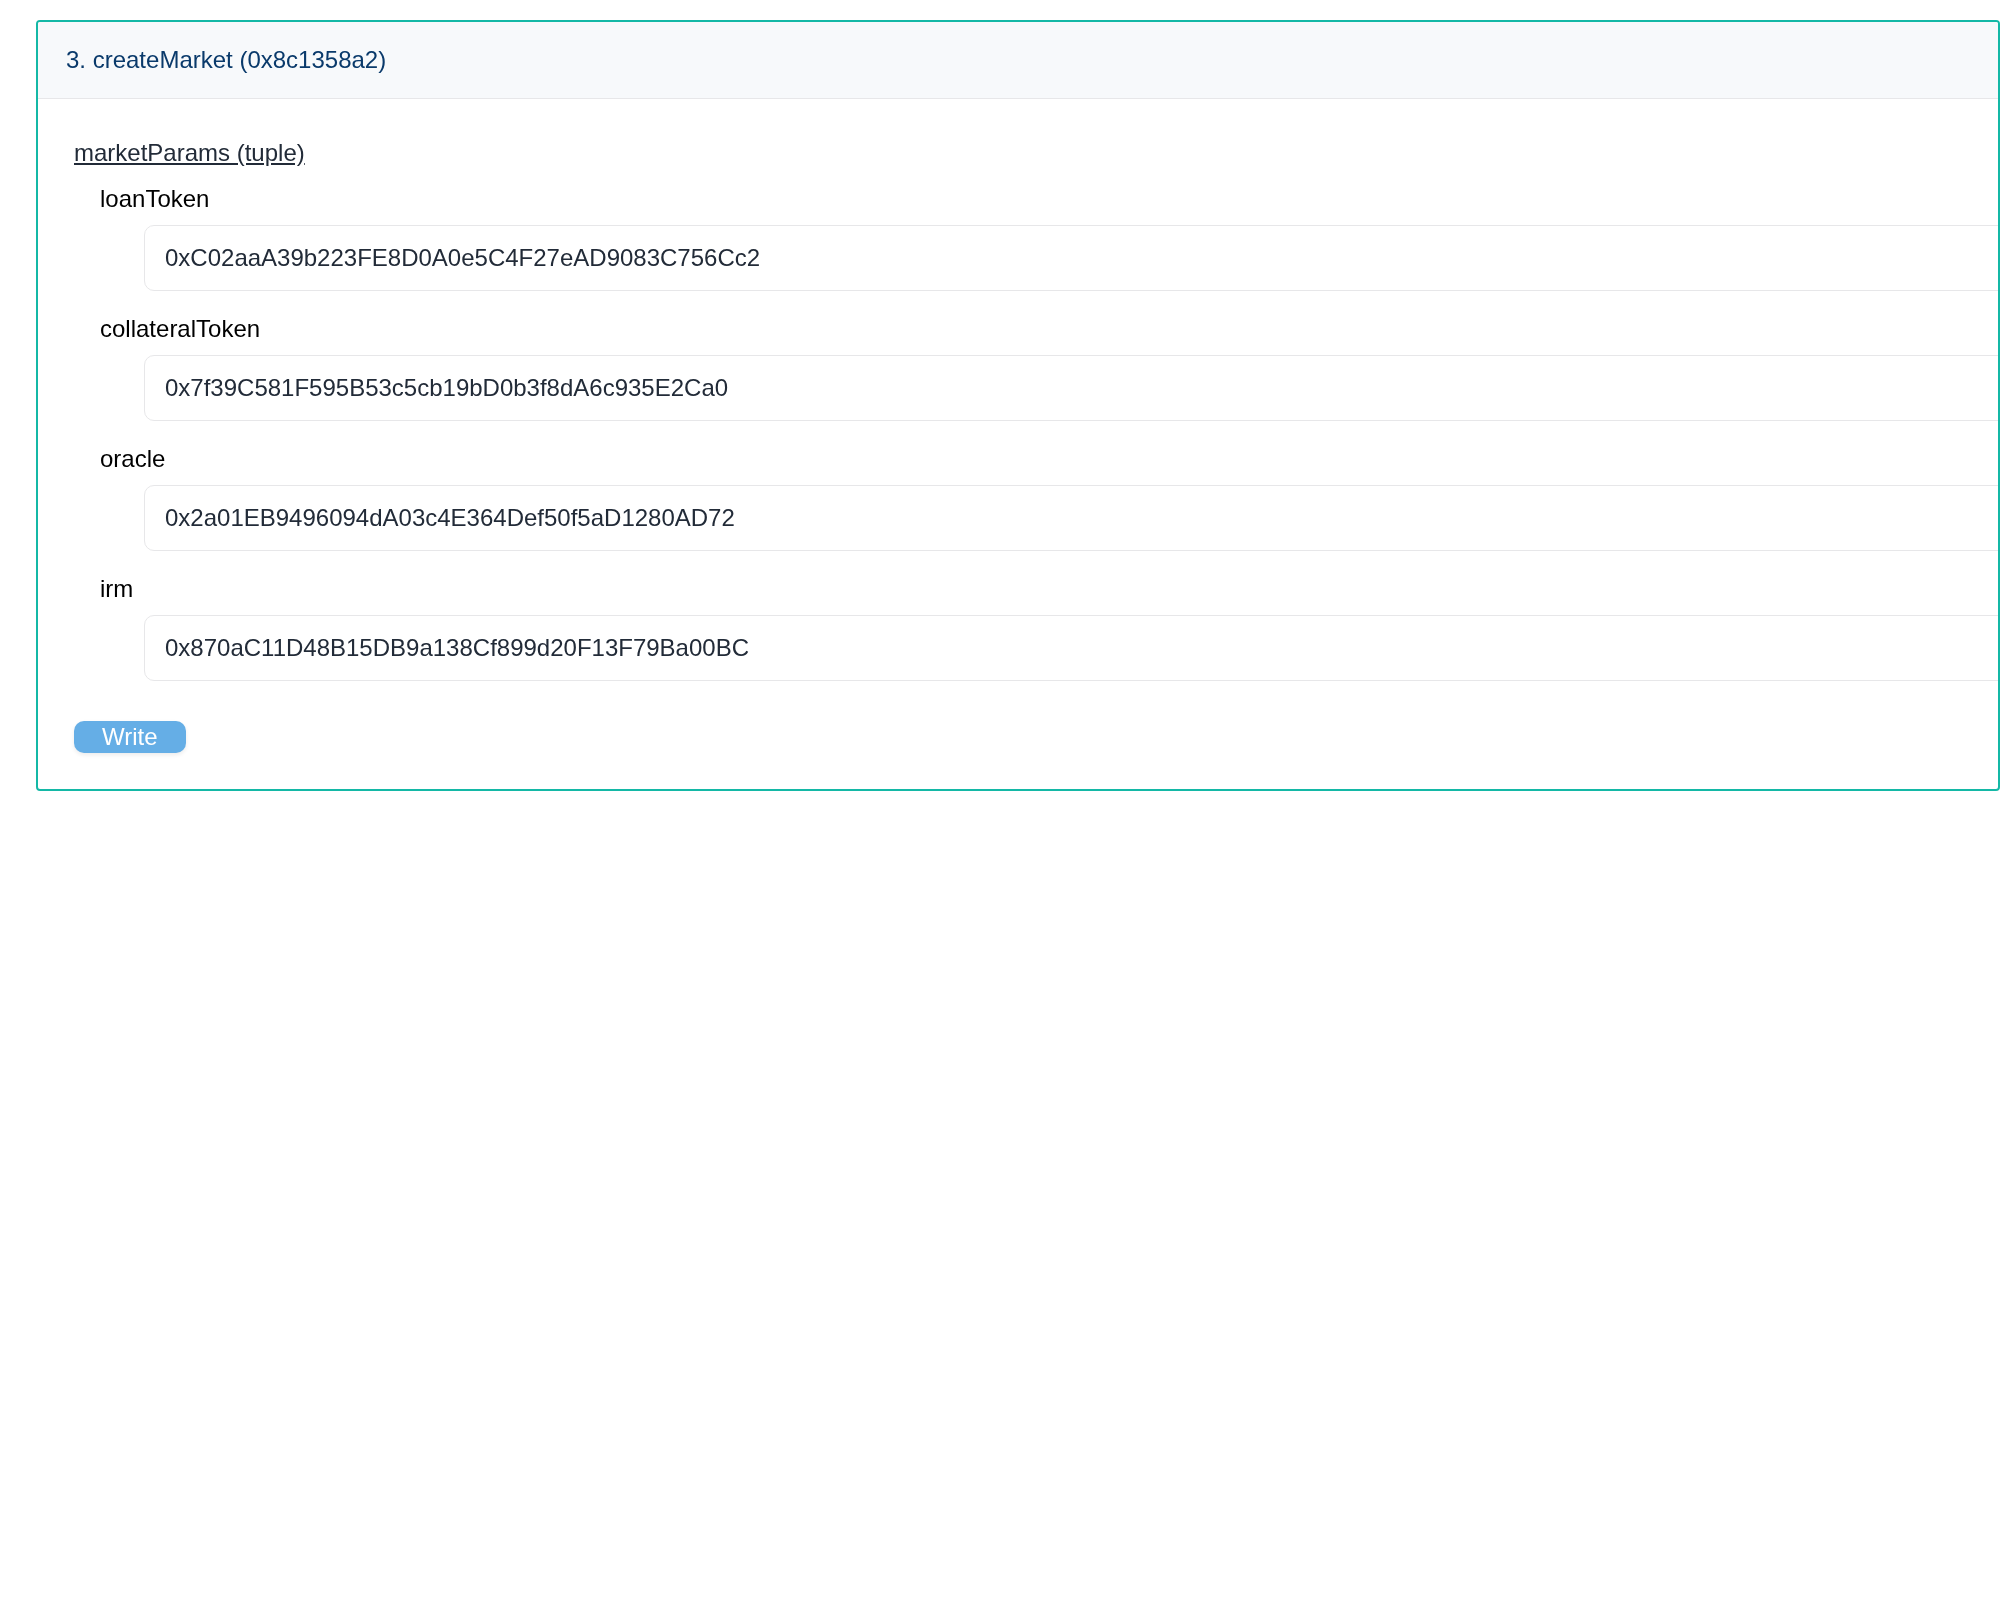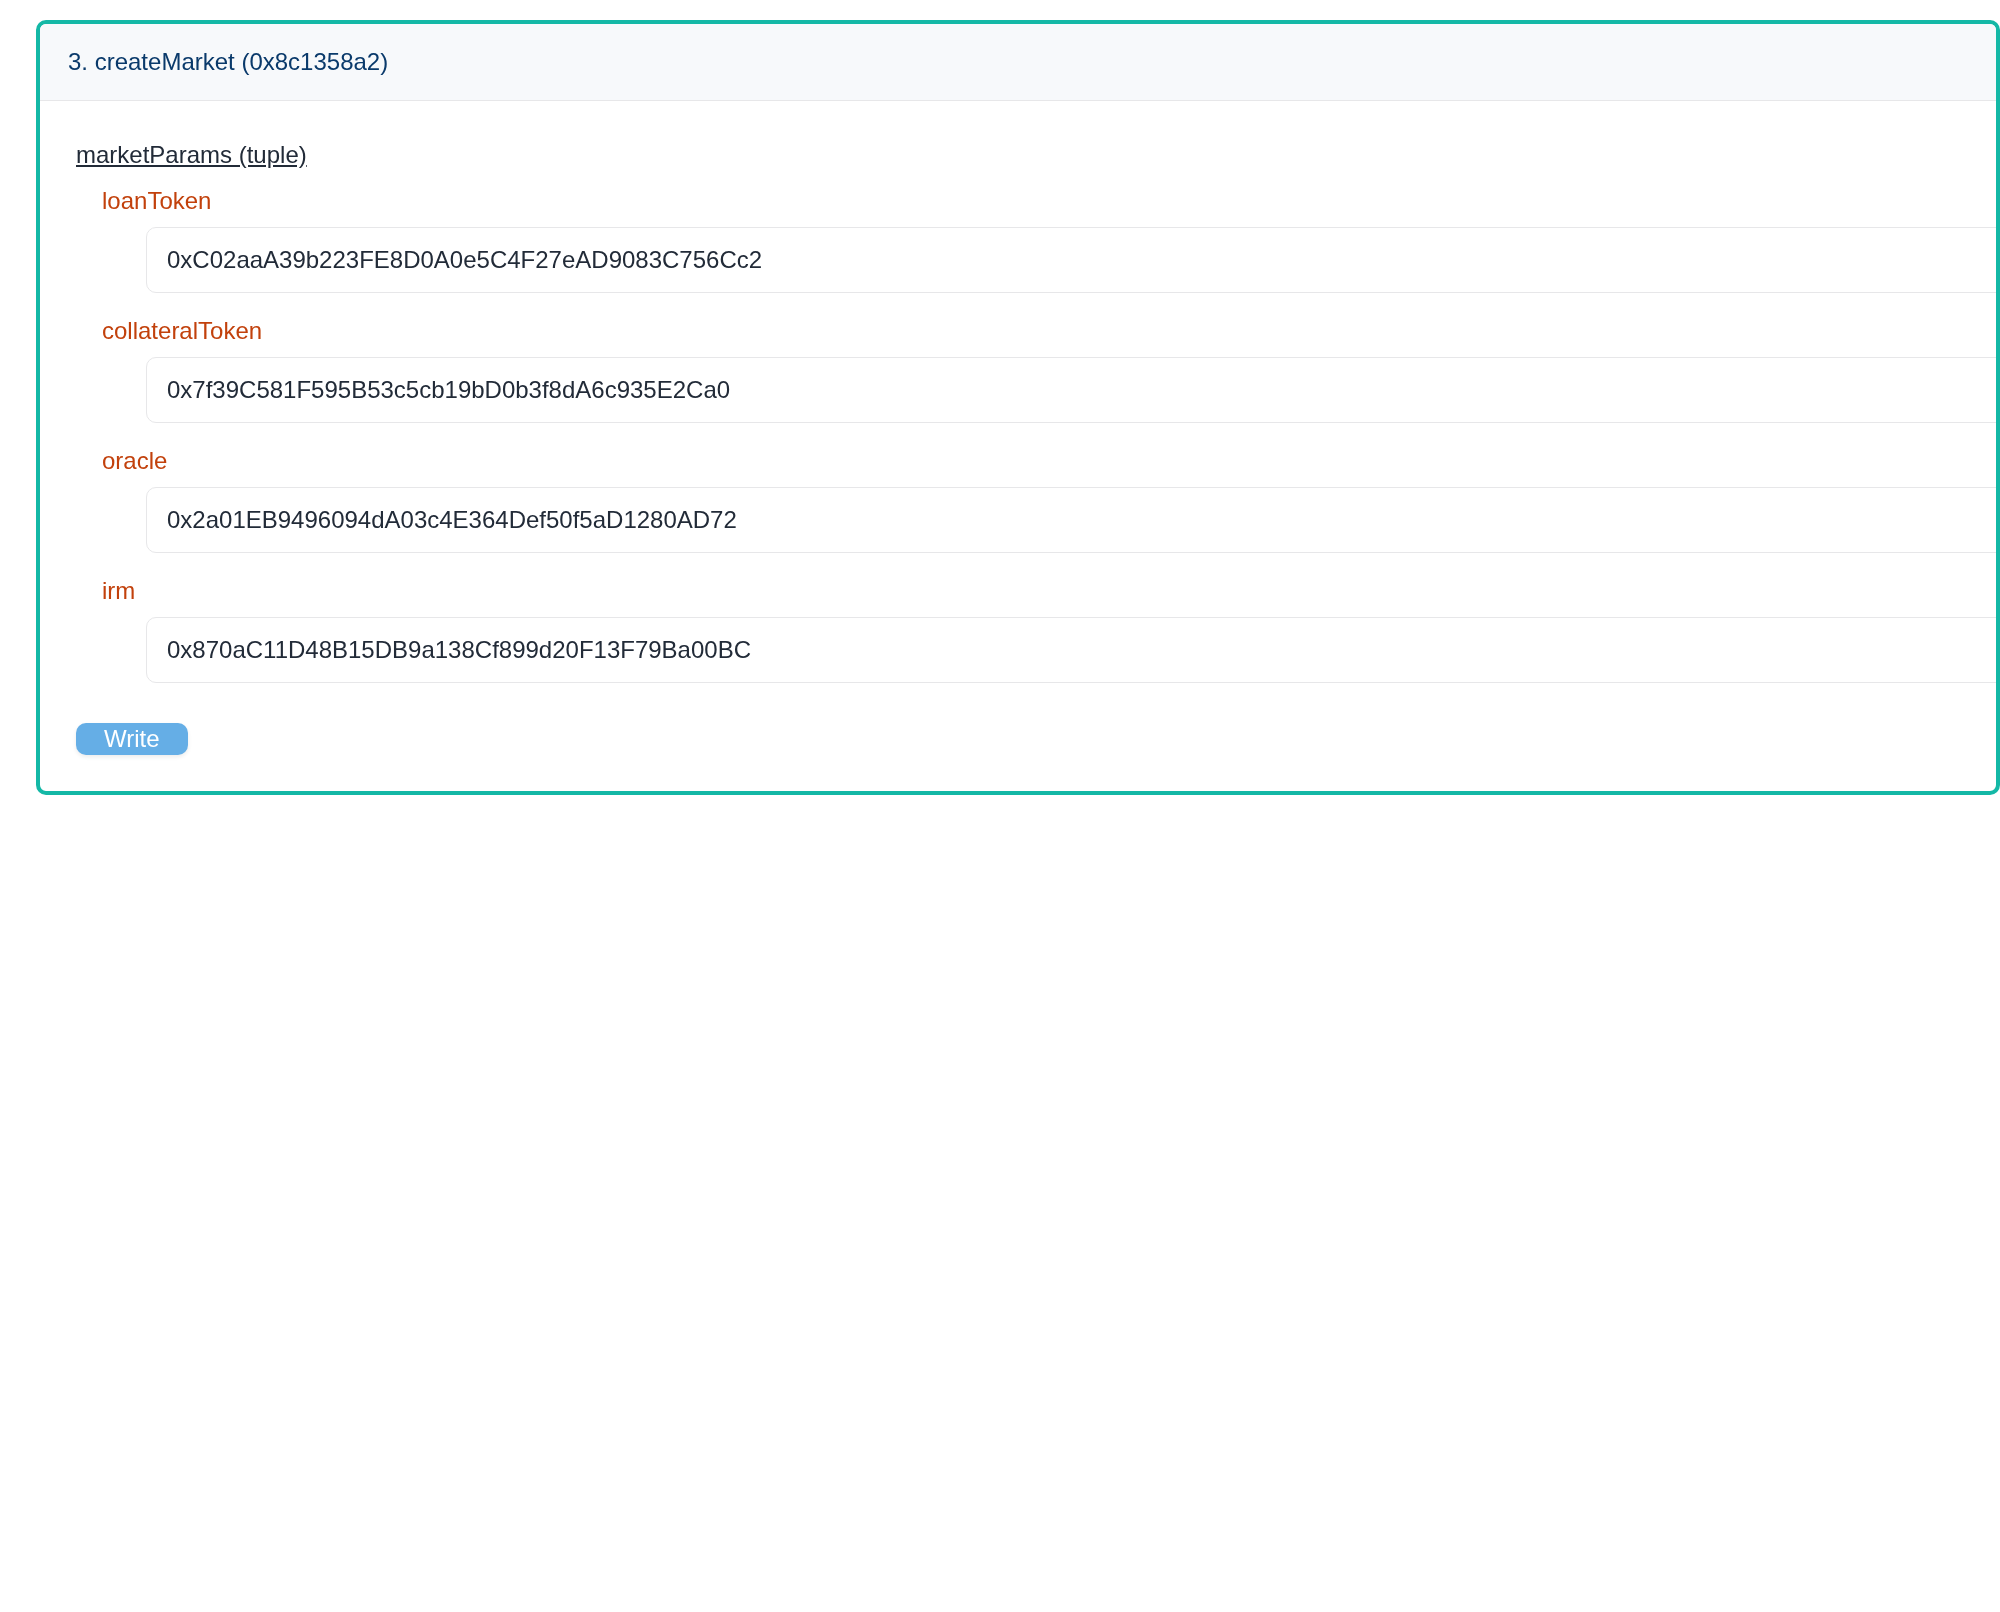--- a/index.html
+++ b/index.html
@@ -8,22 +8,22 @@
     padding: 0;
   }
   body {
     font-family: -apple-system, BlinkMacSystemFont, "Segoe UI", Helvetica, Arial, sans-serif;
     background: #ffffff;
     color: #212529;
     font-size: 22px;
     padding: 20px 0 20px 36px;
   }
   .card {
-    border: 4px solid #14b8a6;
-    border-radius: 10px;
+    border: 2px solid #14b8a6;
+    border-radius: 4px;
     overflow: hidden;
   }
   .card-header {
     background: #f7f9fb;
     border-bottom: 1px solid #e7e7e9;
     padding: 24px 28px;
     color: #0a3a6b;
     font-size: 24px;
     font-weight: 400;
   }
@@ -34,21 +34,21 @@
     color: #222b38;
     font-size: 24px;
     margin: 12px 0 18px 8px;
     text-decoration: underline;
   }
   .field {
     margin-left: 34px;
     margin-bottom: 24px;
   }
   .field-label {
-    color: #c2410c;
+    color: #000000;
     font-size: 24px;
     margin-bottom: 12px;
   }
   .field-input {
     width: 100%;
     border: 1px solid #e7e7e9;
     border-radius: 10px;
     padding: 18px 20px;
     font-size: 24px;
     color: #222b38;

